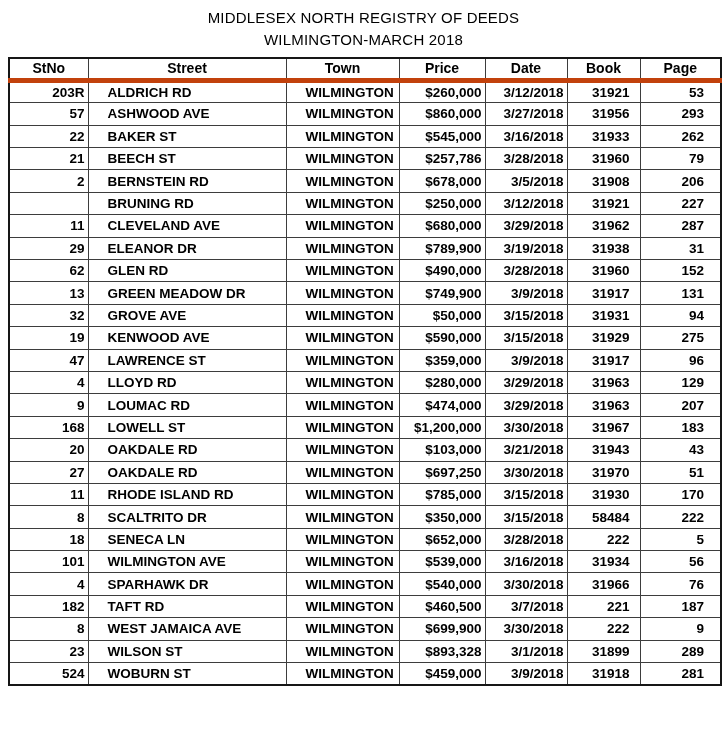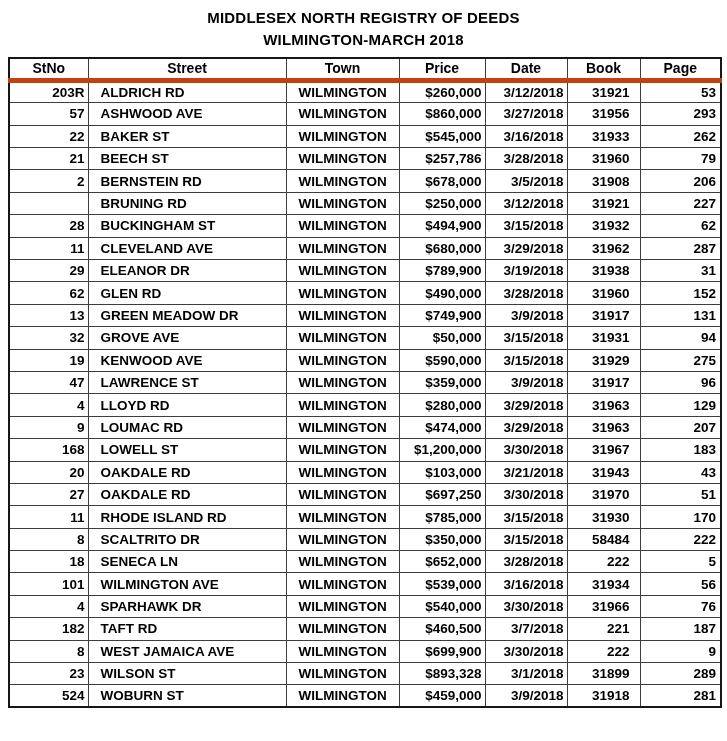--- a/index.html
+++ b/index.html
@@ -10,21 +10,21 @@
     height: 741px;
     font-family: "Liberation Sans", sans-serif;
     color: #000000;
     overflow: hidden;
   }
   .titles {
     text-align: center;
     padding-top: 7px;
   }
   .title-line {
-    font-weight: bold;
+    font-weight: normal;
     font-size: 15px;
     line-height: 22px;
     letter-spacing: 0.2px;
   }
   table.deeds {
     border-collapse: collapse;
     table-layout: fixed;
     margin: 6px 0 0 8px;
     width: 712px;
     border: 2.5px solid #161616;
@@ -47,22 +47,22 @@
     overflow: hidden;
   }
   th {
     text-align: center;
     font-size: 14px;
     border-bottom: 5px solid #c2410c;
   }
   td.align-right { text-align: right; }
   td.align-left  { text-align: left; }
   td.col-book    { padding-right: 10px; }
-  td.col-page    { padding-right: 4px; }
-  td.col-street, td.col-town { padding-left: 12px; }
+  td.col-page    { padding-right: 16px; }
+  td.col-street, td.col-town { padding-left: 19px; }
 </style>
 </head>
 <body>
 
 <header class="titles">
   <div class="title-line">MIDDLESEX NORTH REGISTRY OF DEEDS</div>
   <div class="title-line">WILMINGTON-MARCH 2018</div>
 </header>
 
 <table class="deeds">
@@ -135,29 +135,20 @@
       <tr>
         <td class="col-stno align-right"></td>
         <td class="col-street align-left">BRUNING RD</td>
         <td class="col-town align-left">WILMINGTON</td>
         <td class="col-price align-right">$250,000</td>
         <td class="col-date align-right">3/12/2018</td>
         <td class="col-book align-right">31921</td>
         <td class="col-page align-right">227</td>
       </tr>
       <tr>
-        <td class="col-stno align-right">28</td>
-        <td class="col-street align-left">BUCKINGHAM ST</td>
-        <td class="col-town align-left">WILMINGTON</td>
-        <td class="col-price align-right">$494,900</td>
-        <td class="col-date align-right">3/15/2018</td>
-        <td class="col-book align-right">31932</td>
-        <td class="col-page align-right">62</td>
-      </tr>
-      <tr>
         <td class="col-stno align-right">11</td>
         <td class="col-street align-left">CLEVELAND AVE</td>
         <td class="col-town align-left">WILMINGTON</td>
         <td class="col-price align-right">$680,000</td>
         <td class="col-date align-right">3/29/2018</td>
         <td class="col-book align-right">31962</td>
         <td class="col-page align-right">287</td>
       </tr>
       <tr>
         <td class="col-stno align-right">29</td>

